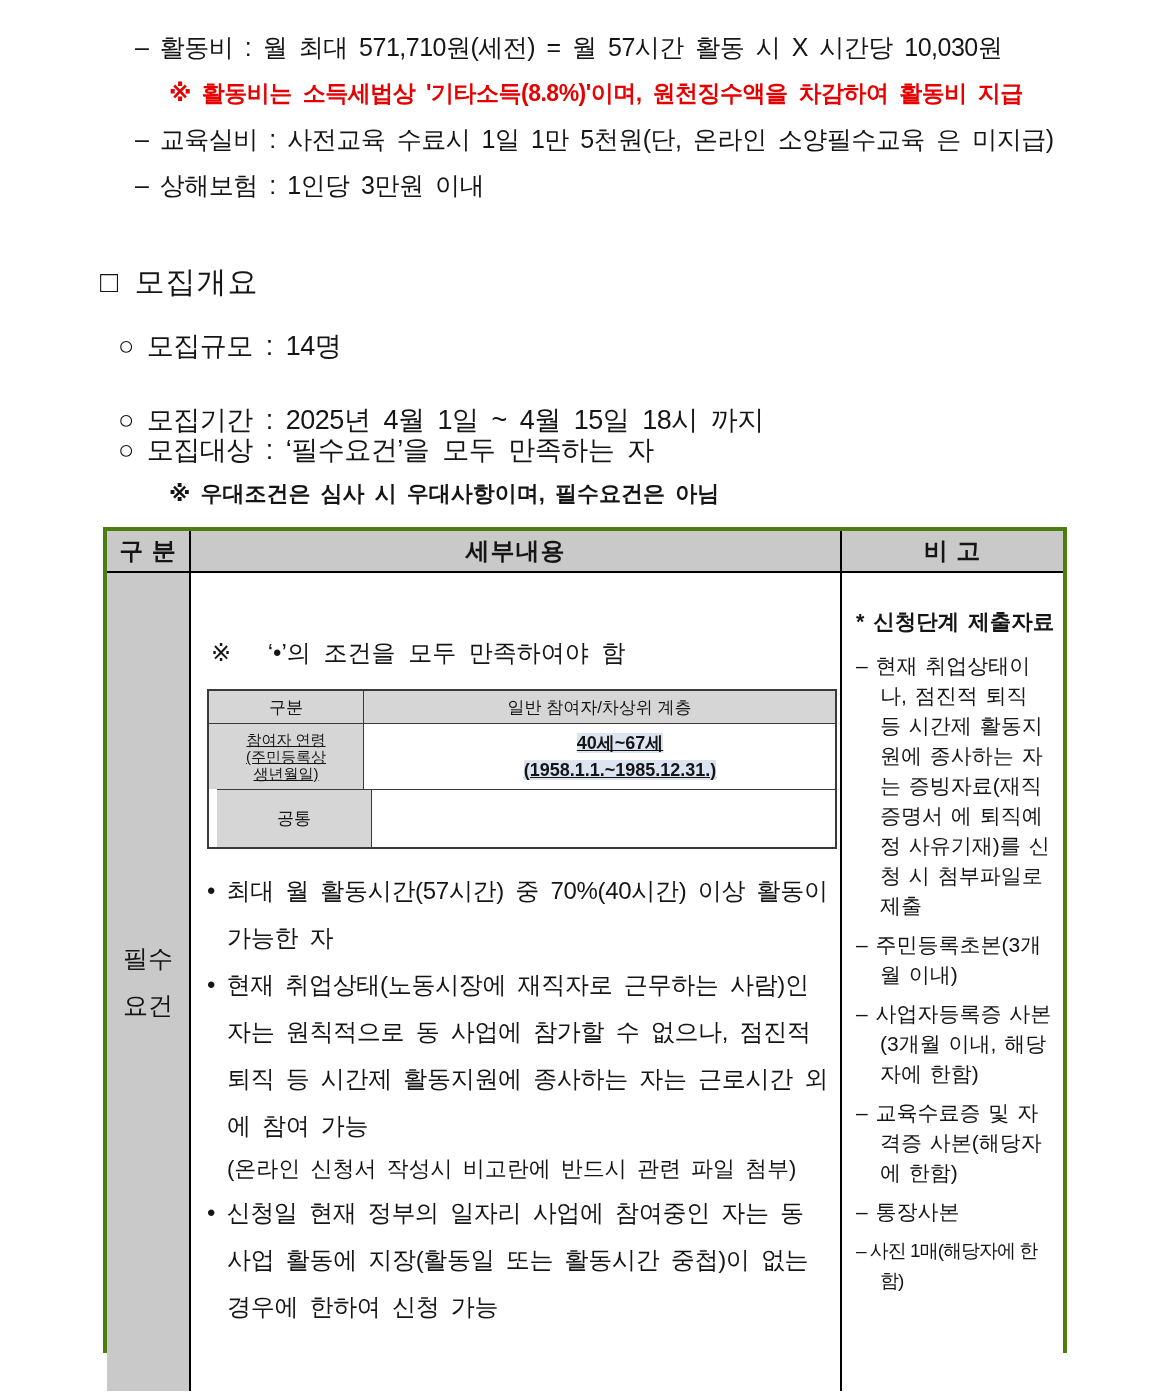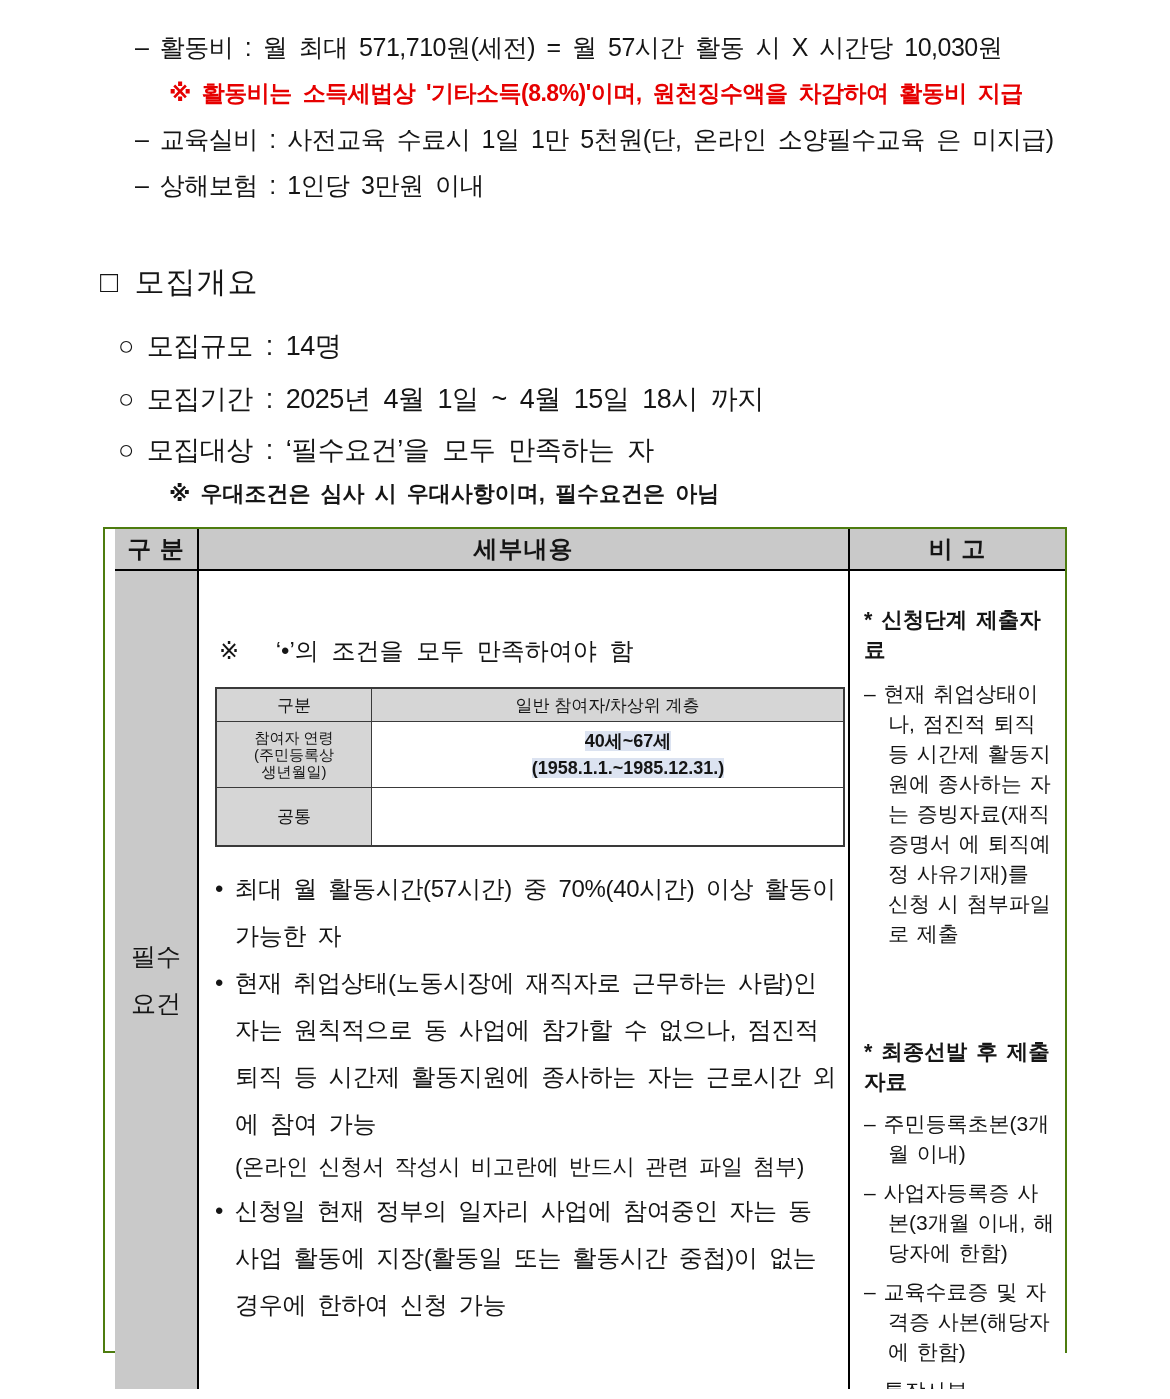--- a/index.html
+++ b/index.html
@@ -11,25 +11,25 @@
   .page { position:absolute; inset:0; }
 
   
   .intro { position:absolute; left:135px; top:24px; width:1010px; }
   .intro-line { font-size:25px; line-height:46px; white-space:nowrap; word-spacing:5px; letter-spacing:-0.5px; }
   .intro-line.red { color:var(--red,#e60000); font-weight:bold; font-size:23px; padding-left:34px; }
 
   
   .overview-title { position:absolute; left:100px; top:262px; font-size:30px; letter-spacing:1px; word-spacing:6px; }
   .ov-item { position:absolute; left:118px; font-size:27px; white-space:nowrap; word-spacing:6px; letter-spacing:-0.5px; }
-  .ov-item.i0 { top:328px; } .ov-item.i1 { top:381px; } .ov-item.i2 { top:432px; }
+  .ov-item.i0 { top:328px; } .ov-item.i1 { top:402px; } .ov-item.i2 { top:432px; }
   .ov-note { position:absolute; left:153px; top:479px; font-size:22px; font-weight:bold; word-spacing:4px; white-space:nowrap;margin-left:16px; }
 
   
-  .main-table { position:absolute; left:103px; top:527px; width:964px; height:826px; border:2px solid #4d7c0f;padding-left:10px; }
+  .main-table { position:absolute; left:103px; top:527px; width:964px; height:826px; border:4px solid #4d7c0f; }
   .mt-header { display:flex; height:42px; background:var(--table-gray,#c9c9c9); border-bottom:2px solid #000; }
   .mt-header > div { display:flex; align-items:center; justify-content:center; font-size:24px; font-weight:bold; letter-spacing:1px; }
   .mt-body { display:flex; height:818px; }
   .col1 { width:84px; flex:0 0 84px; border-right:2px solid #000; }
   .col2 { width:651px; flex:0 0 651px; border-right:2px solid #000; }
   .col3 { flex:1 1 auto; }
   .mt-body .col1 { background:var(--table-gray,#c9c9c9); display:flex; flex-direction:column; align-items:center; justify-content:center; gap:14px; font-size:25px; }
   .mt-body .col2 { background:#fff; padding:64px 12px 0 16px; overflow:hidden; }
   .mt-body .col3 { background:#fff; padding:34px 8px 0 14px; overflow:hidden; }
 
@@ -44,24 +44,24 @@
 
   
   .inner-table { width:630px; border:2px solid #3a3a3a; margin:4px 0 18px 0; font-size:17px; }
   .it-row { display:flex; border-top:1px solid #3a3a3a; }
   .it-row:first-child { border-top:none; }
   .it-c1 { width:155px; flex:0 0 155px; background:var(--inner-gray,#d6d6d6); border-right:1px solid #3a3a3a;
            display:flex; flex-direction:column; align-items:center; justify-content:center; text-align:center; }
   .it-c2 { flex:1; display:flex; flex-direction:column; justify-content:center; }
   .it-head { height:32px; }
   .it-head .it-c2 { background:var(--inner-gray,#d6d6d6); align-items:center; }
-  .it-r1 { height:66px; }
+  .it-r1 { height:66px;text-decoration:underline; }
   .it-r1 .it-c1 { font-size:15px; line-height:17px; }
   .it-r1 .it-c2 { align-items:center; font-size:18px; line-height:27px;margin-left:41px; }
-  .it-r2 { height:58px; }
+  .it-r2 { height:58px;margin-left:8px; }
   .it-r2 .it-c2 { font-size:17.5px; line-height:24px; padding:4px 8px; }
 
   
   .rm-title { font-size:21.5px; font-weight:bold; line-height:30px; margin-bottom:14px; word-spacing:3px; }
   .rm-title.t2 { margin-top:88px; margin-bottom:12px; }
   .rm-item { font-size:21px; line-height:30px; margin-bottom:9px; word-spacing:2px;
              padding-left:24px; text-indent:-24px; }
   .rm-item.condensed { font-size:19px; letter-spacing:-1px; word-spacing:0; margin-bottom:6px; }
 </style>
 </head>
@@ -126,21 +126,20 @@
         <div class="det-item">• 최대 월 활동시간(57시간) 중 70%(40시간) 이상 활동이 가능한 자</div>
         <div class="det-item">• 현재 취업상태(노동시장에 재직자로 근무하는 사람)인 자는 원칙적으로 동 사업에 참가할 수 없으나, 점진적 퇴직 등 시간제 활동지원에 종사하는 자는 근로시간 외에 참여 가능</div>
         <div class="det-sub">(온라인 신청서 작성시 비고란에 반드시 관련 파일 첨부)</div>
         <div class="det-item">• 신청일 현재 정부의 일자리 사업에 참여중인 자는 동 사업 활동에 지장(활동일 또는 활동시간 중첩)이 없는 경우에 한하여 신청 가능</div>
       </div>
 
       <div class="col3">
         <div class="rm-title">* 신청단계 제출자료</div>
         <div class="rm-item">– 현재 취업상태이나, 점진적 퇴직 등 시간제 활동지원에 종사하는 자는 증빙자료(재직증명서 에 퇴직예정 사유기재)를 신청 시 첨부파일로 제출</div>
 
-        <div class="rm-title t2">* 최종선발 후 제출자료</div>
         <div class="rm-item">– 주민등록초본(3개월 이내)</div>
         <div class="rm-item">– 사업자등록증 사본(3개월 이내, 해당자에 한함)</div>
         <div class="rm-item">– 교육수료증 및 자격증 사본(해당자에 한함)</div>
         <div class="rm-item">– 통장사본</div>
         <div class="rm-item condensed">– 사진 1매(해당자에 한함)</div>
 
       </div>
 
     </div>
   </div>

